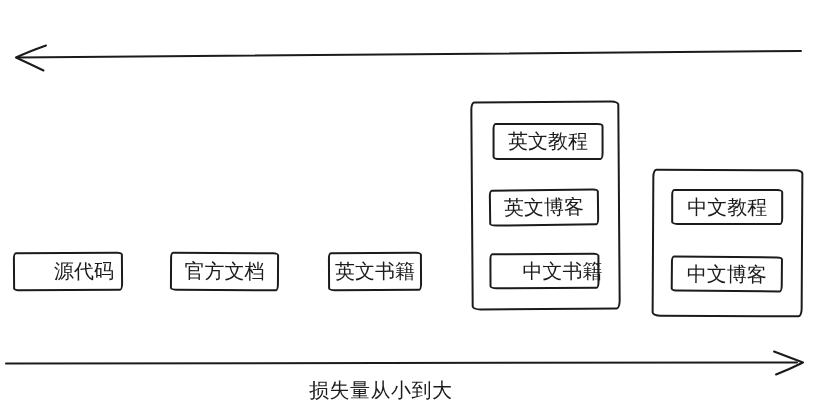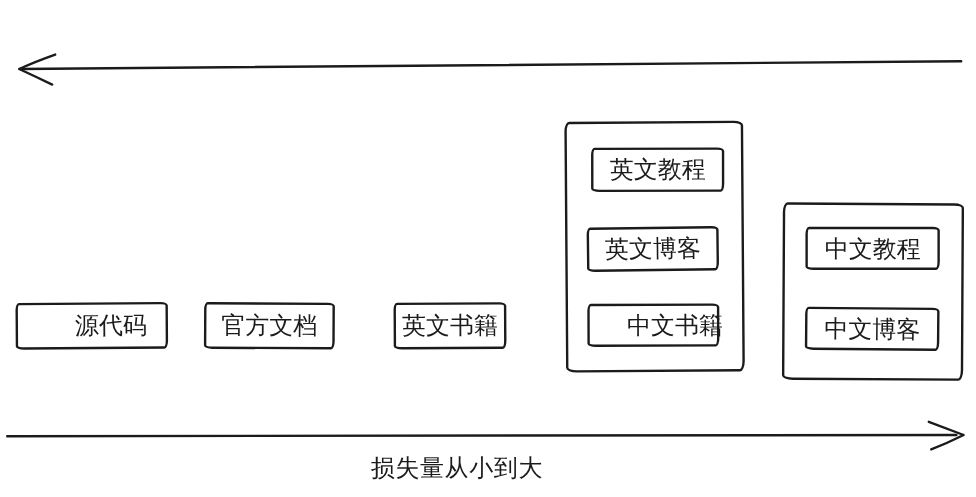--- a/index.html
+++ b/index.html
@@ -53,21 +53,21 @@
     white-space: nowrap;
   }
   .group-box {
     position: absolute;
     box-sizing: border-box;
     border: 2px solid #1b1b1b;
     border-radius: 4px 8px 4px 9px / 8px 4px 9px 4px;
     background: #ffffff;
   }
   
-  #box-source-code   { left: 13px;  top: 252px; width: 127px; height: 39px; transform: rotate(-0.4deg); padding-left: 32px; }
+  #box-source-code   { left: 13px;  top: 252px; width: 110px; height: 39px; transform: rotate(-0.4deg); padding-left: 32px; }
   #box-official-docs { left: 170px; top: 252px; width: 109px; height: 39px; transform: rotate(0.3deg); justify-content: center; }
   #box-english-books { left: 328px; top: 252px; width: 94px; height: 39px; transform: rotate(-0.3deg); }
   
   #group-1 { left: 471px; top: 101px; width: 149px; height: 209px; transform: rotate(-0.4deg); }
   #box-english-tutorials { left: 20px; top: 20px;  width: 111px; height: 37px; transform: rotate(0.3deg); }
   #box-english-blogs     { left: 16px; top: 86px;  width: 110px; height: 37px; transform: rotate(-0.3deg); }
   #box-chinese-books     { left: 16px; top: 150px; width: 110px; height: 36px; transform: rotate(0.2deg); padding-left: 36px; }
   
   #group-2 { left: 652px; top: 169px; width: 151px; height: 148px; transform: rotate(0.3deg); }
   #box-chinese-tutorials { left: 17px; top: 18px; width: 112px; height: 36px; transform: rotate(-0.3deg); }

